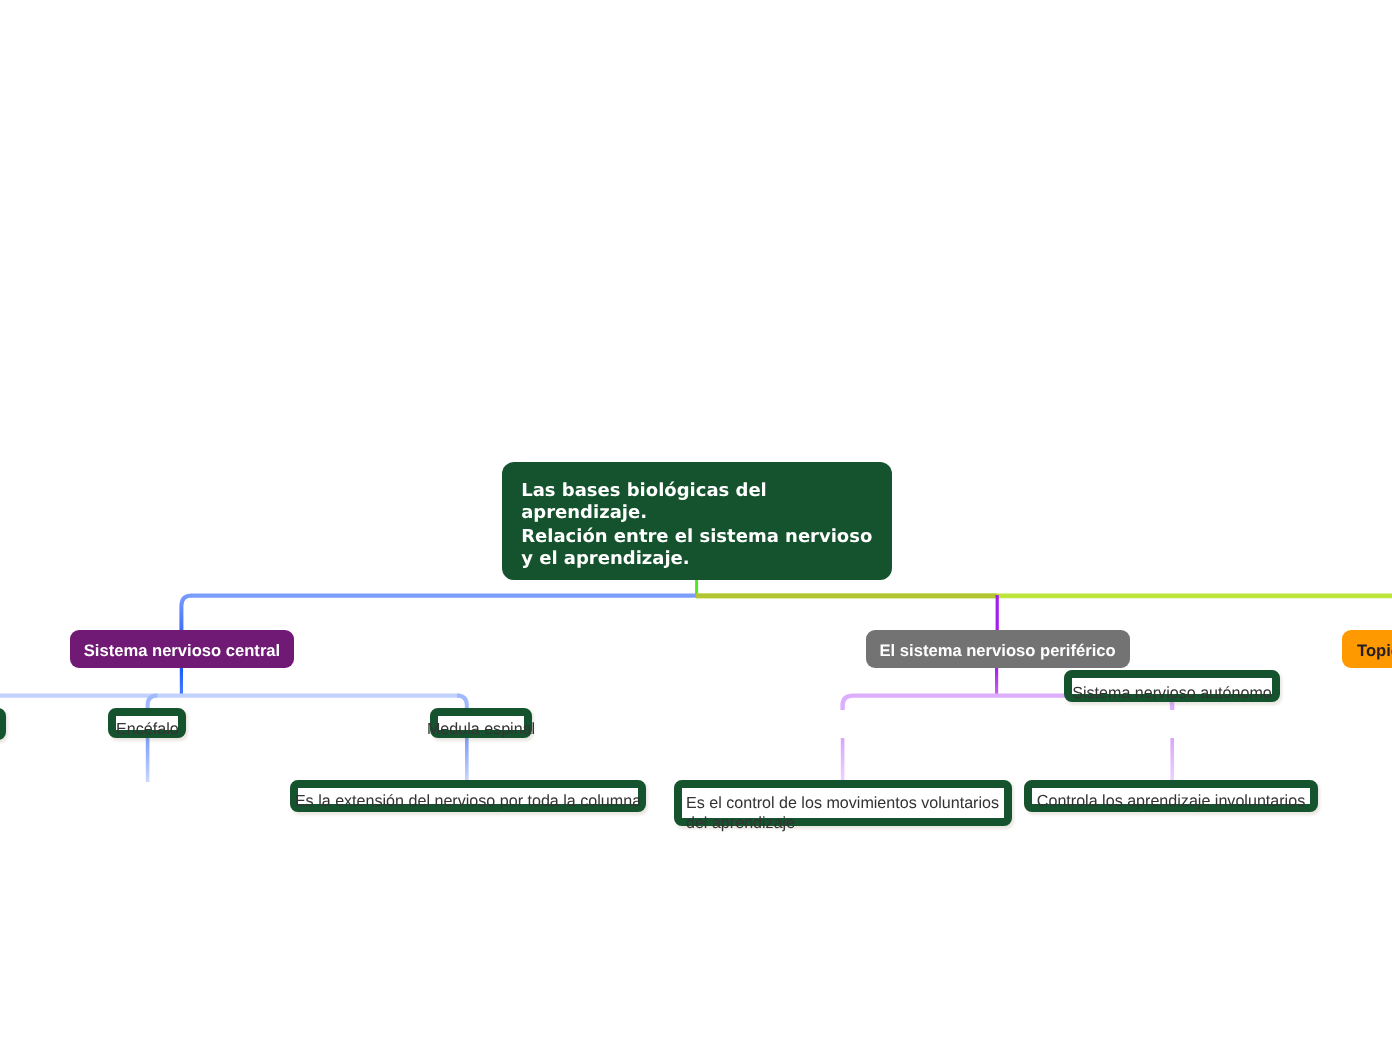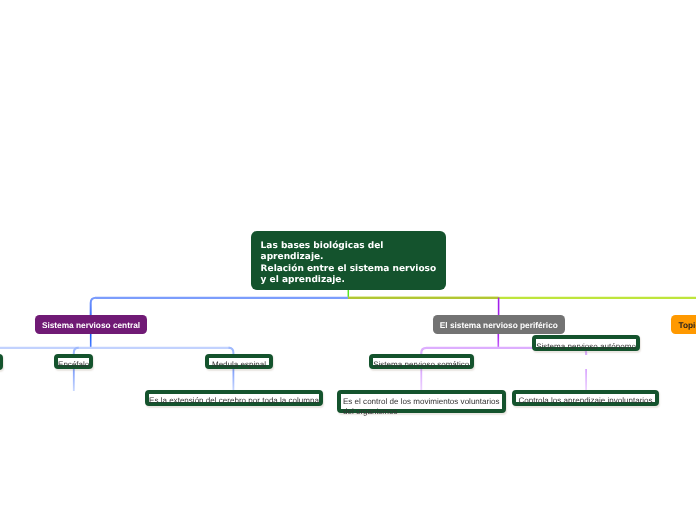--- a/index.html
+++ b/index.html
@@ -102,21 +102,20 @@
 aprendizaje.
 Relación entre el sistema nervioso
 y el aprendizaje.</div>
 
   <div class="node pill" style="left:34.8px;top:315.1px;width:112.4px;background:#701a75">Sistema nervioso central</div>
   <div class="node pill" style="left:432.8px;top:315.1px;width:132px;background:#737373">El sistema nervioso periférico</div>
   <div class="node pill" style="left:671.3px;top:315.1px;width:36px;background:#FF9900;color:#231F20">Topic</div>
 
   <div class="node box" style="left:-36px;top:354px;width:38.5px;height:15.5px"></div>
   <div class="node box" style="left:53.9px;top:353.8px;width:39.6px;height:15.6px">Encéfalo</div>
-  <div class="node box" style="left:205px;top:353.8px;width:68px;height:15.6px">Medula espinal</div>
-  <div class="node box" style="left:369px;top:353.5px;width:104.5px;height:15.5px">Sistema nervioso somático</div>
+  <div class="node box" style="left:215px;top:353.8px;width:51px;height:15.6px">Medula espinal</div>
   <div class="node box" style="left:532px;top:335px;width:108px;height:15.5px">Sistema nervioso autónomo</div>
 
-  <div class="node box" style="left:145px;top:389.5px;width:178px;height:16px">Es la extensión del cerebro por toda la columna</div>
+  <div class="node box" style="left:145px;top:389.5px;width:178px;height:16px">Es la extensión del nervioso por toda la columna</div>
   <div class="node box wrap" style="left:337px;top:390px;width:168.5px;height:23px"><span>Es el control de los movimientos voluntarios
-del organismos</span></div>
+del aprendizaje</span></div>
   <div class="node box" style="left:512px;top:389.5px;width:147px;height:16px">Controla los aprendizaje involuntarios</div>
 </div>
 
 </body></html>

